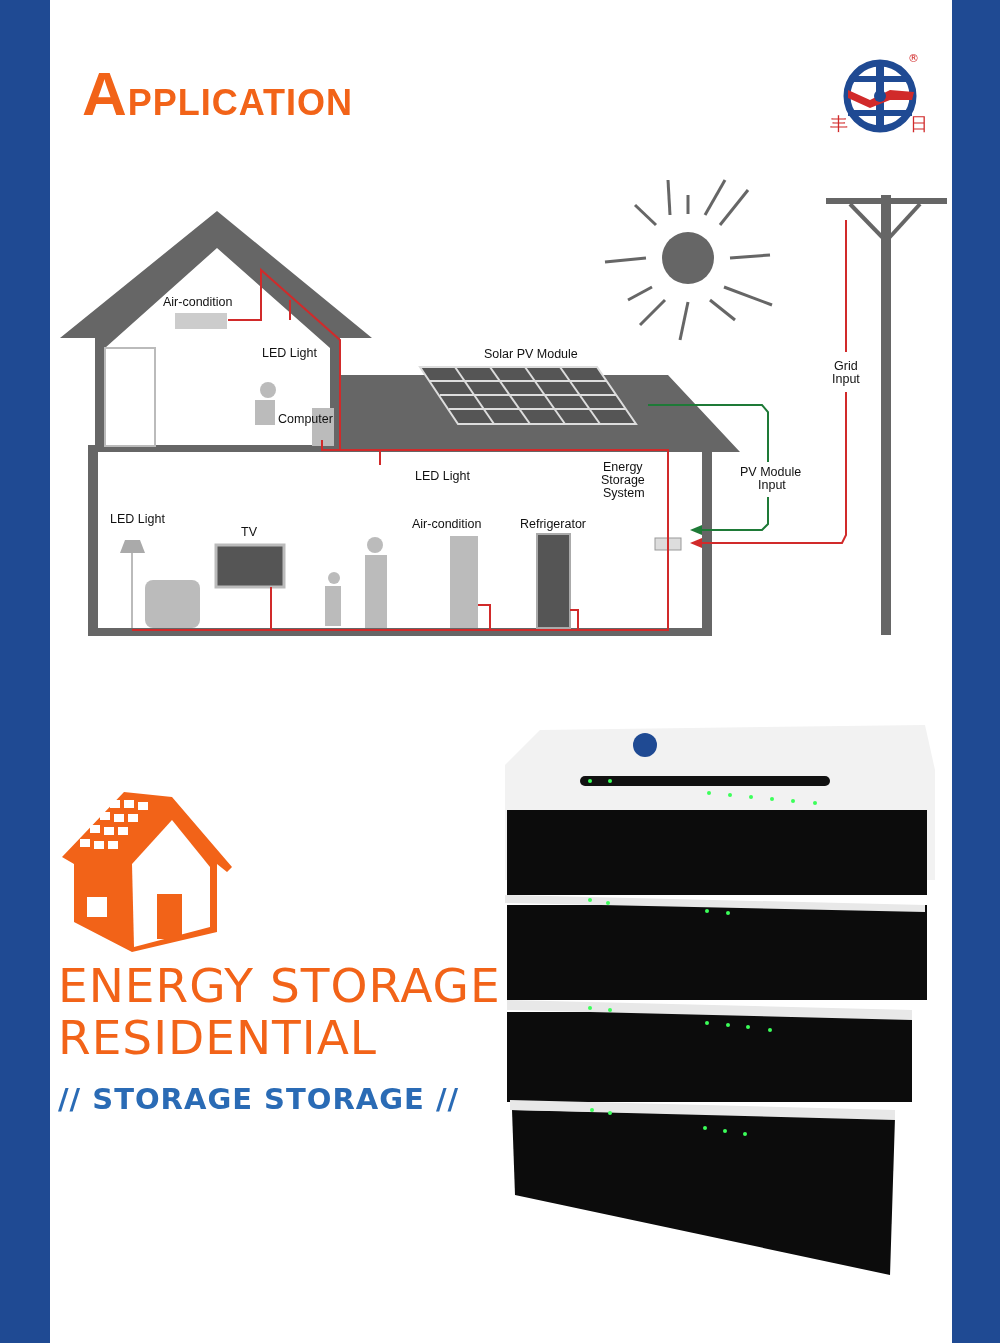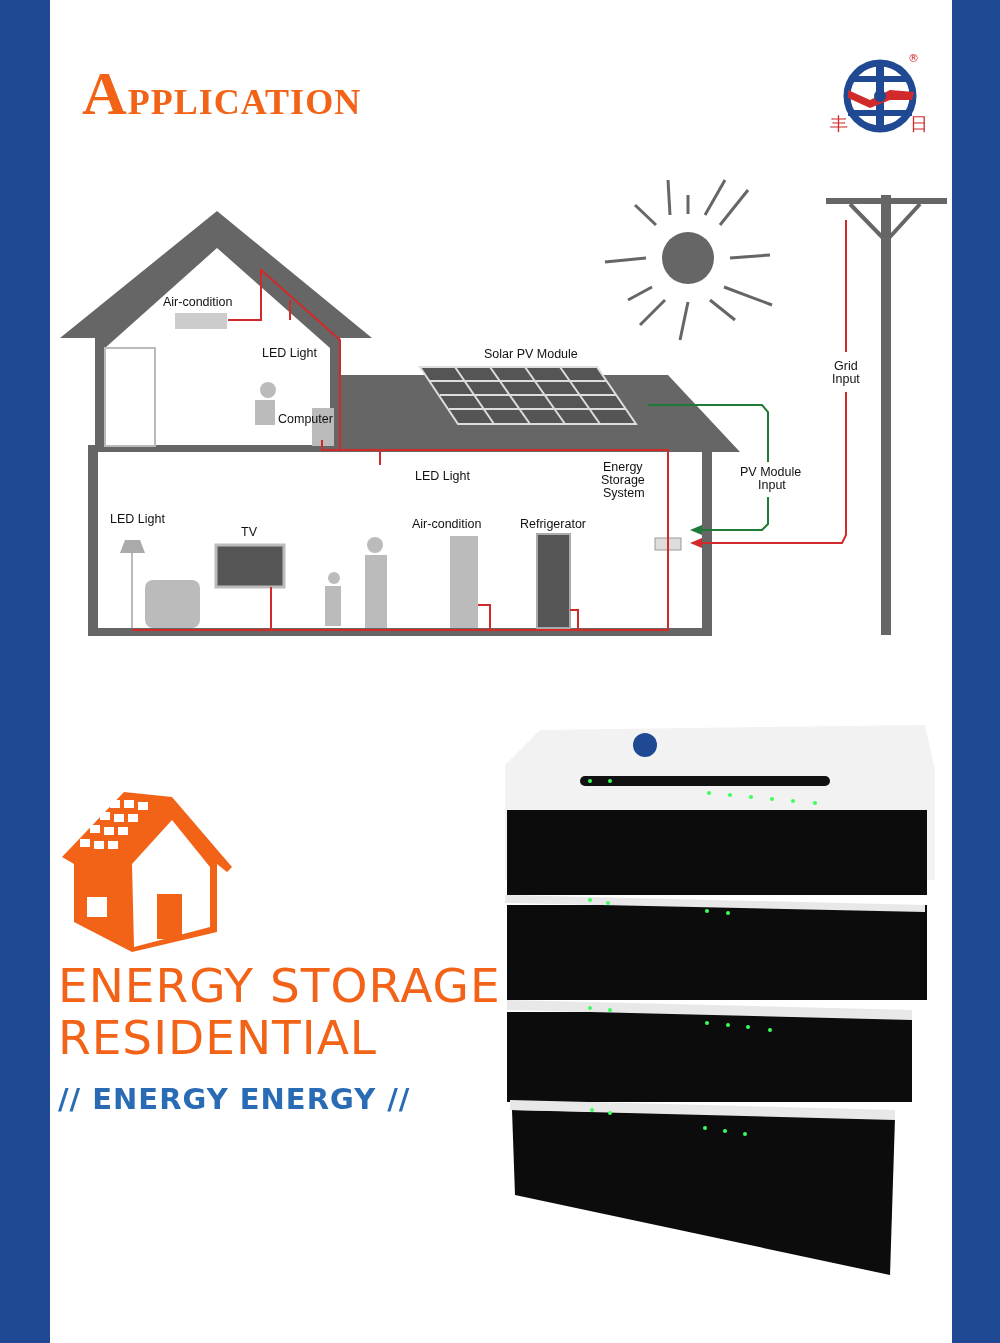--- a/index.html
+++ b/index.html
@@ -1,19 +1,19 @@
 <!DOCTYPE html>
 <html><head>
 <meta charset="utf-8">
 <style>
   html,body{margin:0;padding:0;}
   body{width:1000px;height:1343px;position:relative;background:#fff;overflow:hidden;font-family:"DejaVu Sans","Liberation Sans",sans-serif;}
   .bar-left{position:absolute;left:0;top:0;width:50px;height:1343px;}
   .bar-right{position:absolute;left:952px;top:0;width:48px;height:1343px;}
-  .title{position:absolute;left:82px;top:58px;font-family:Liberation Serif, serif;font-weight:bold;letter-spacing:1px;}
+  .title{position:absolute;left:82px;top:58px;font-family:Liberation Sans, sans-serif;font-weight:bold;letter-spacing:1px;}
   .title .big{font-size:62px;}
   .title .small{font-size:36px;}
   .logo{position:absolute;left:830px;top:48px;width:110px;height:90px;}
   .diagram{position:absolute;left:55px;top:165px;width:900px;height:480px;}
   .lbl{font-family:"Liberation Sans",sans-serif;font-size:12.5px;fill:#111;}
   .house-icon{position:absolute;left:62px;top:792px;width:180px;height:160px;}
   .res-title{position:absolute;left:58px;top:960px;font-family:"DejaVu Sans",sans-serif;font-size:47px;line-height:52px;letter-spacing:1px;}
   .sub{position:absolute;left:58px;top:1082px;font-family:"DejaVu Sans",sans-serif;font-weight:bold;font-size:29px;letter-spacing:1px;}
   .product{position:absolute;left:500px;top:720px;width:450px;height:590px;}
 </style>
@@ -156,21 +156,21 @@
     <rect x="18" y="47" width="10" height="8"></rect>
       <rect x="32" y="49" width="10" height="8"></rect>
       <rect x="46" y="49" width="10" height="8"></rect>
   </g>
 </svg>
 
 <div class="res-title" style="color:#f26318">
   <div>ENERGY STORAGE</div>
   <div>RESIDENTIAL</div>
 </div>
-<div class="sub" style="color:#2a6bb5">// ENERGY ENERGY //</div>
+<div class="sub" style="color:#2a6bb5">// STORAGE STORAGE //</div>
 
 <svg class="product" viewBox="500 720 450 590">
   <polygon points="505,765 540,730 925,725 935,770 935,880 505,880" fill="#f2f2f2"></polygon>
   <rect x="507" y="810" width="420" height="85" fill="#0c0c0c"></rect>
   <rect x="507" y="905" width="420" height="95" fill="#0c0c0c"></rect>
   <rect x="507" y="1012" width="405" height="90" fill="#0c0c0c"></rect>
   <polygon points="512,1110 895,1118 890,1275 515,1195" fill="#0c0c0c"></polygon>
   <g fill="#e8e8e8">
     <polygon points="505,895 925,905 925,912 505,903"></polygon>
     <polygon points="507,1000 912,1010 912,1020 507,1010"></polygon>

